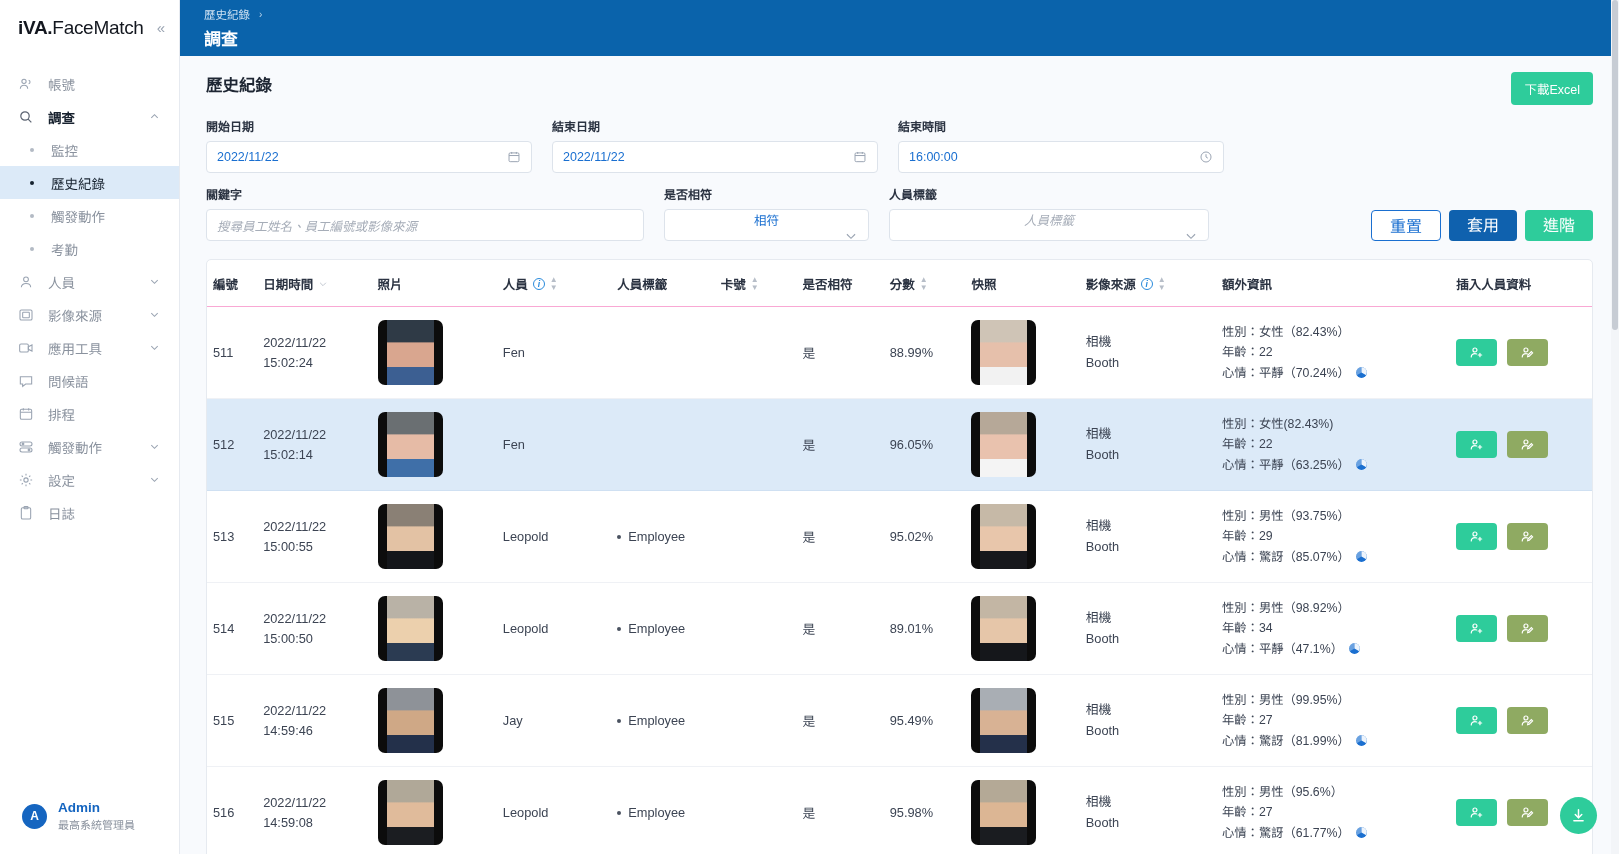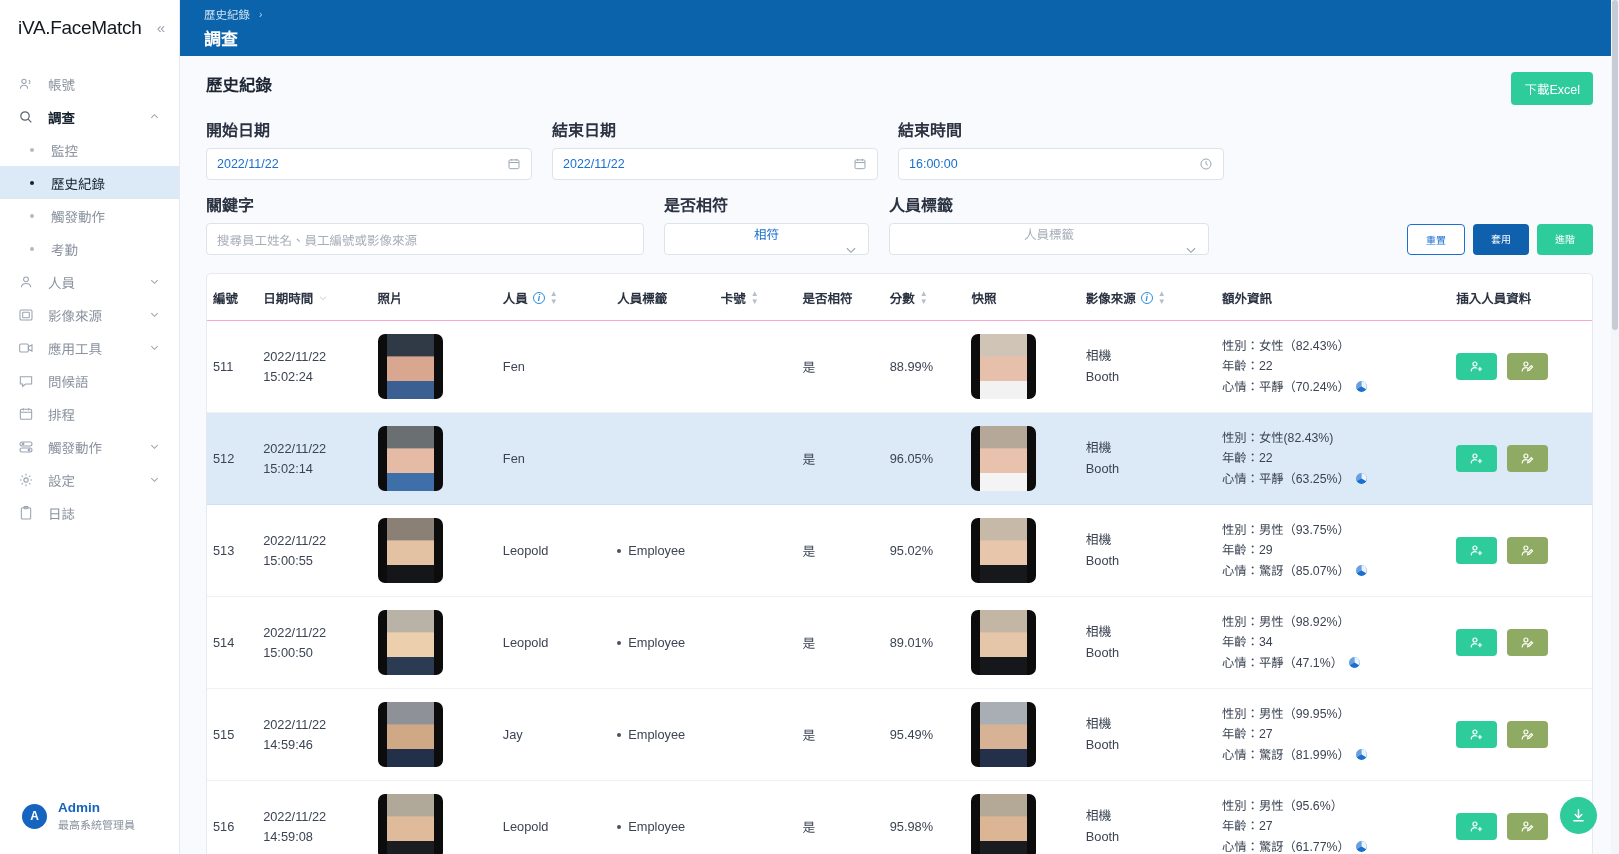--- a/index.html
+++ b/index.html
@@ -21,21 +21,21 @@
     display: flex; flex-direction: column;
     position: relative;
   }
   .brand-row {
     height: 55px; display: flex; align-items: center;
     padding: 0 14px 0 18px; gap: 6px;
   }
   .brand {
     font-size: 19px; letter-spacing: -0.3px; color: #13171f; white-space: nowrap;
   }
-  .brand b { font-weight: normal; }
+  .brand b { font-weight: bold; }
   .brand span.light { font-weight: normal; }
   .collapse-btn {
     margin-left: auto; color: #9aa4b2; font-size: 15px; cursor: pointer;
     line-height: 1; user-select: none;
   }
   .nav { margin-top: 12px; flex: 1 1 auto; overflow: hidden; }
   .nav-item {
     display: flex; align-items: center; height: 33px;
     padding-left: 18px; gap: 14px; cursor: pointer;
     font-size: 13.5px; color: #8a929e; position: relative;
@@ -100,36 +100,36 @@
   .filters { padding: 12px 26px 0 26px; }
   .frow { display: flex; gap: 20px; }
   .fgroup { display: flex; flex-direction: column; }
   .fgroup.w1 { width: 326px; }
   .fgroup.w2 { width: 326px; }
   .fgroup.w3 { width: 326px; }
   .fgroup.w4 { width: 326px; }
   .fgroup.kw  { width: 438px; }
   .fgroup.mt  { width: 205px; }
   .fgroup.tag { width: 320px; }
-  .flabel { font-size: 16px; color: #2b3342; font-weight: bold; margin-bottom: 7px; }
+  .flabel { font-size: 12px; color: #2b3342; font-weight: bold; margin-bottom: 7px; }
   .finput {
     height: 32px; background: #fff; border: 1px solid #dde3eb; border-radius: 4px;
     display: flex; align-items: center; padding: 0 10px; font-size: 12.5px;
     color: #1a6fd0; position: relative; cursor: text;
   }
   .finput .tail { margin-left: auto; color: #9aa4b2; display: flex; align-items: center; }
   .finput .tail svg { width: 14px; height: 14px; display: block; }
-  .finput.placeholder { color: #a6adb8; }
+  .finput.placeholder { color: #a6adb8; font-style: italic; }
   .finput.select { color: #1a6fd0; cursor: pointer; flex-direction: column; }
   .finput.select.placeholder { color: #a6adb8; }
 
   .frow2 { display: flex; gap: 20px; margin-top: 12px; align-items: flex-end; }
   .actions { margin-left: auto; display: flex; gap: 8px; align-items: center; padding-bottom: 0; }
   .btn {
-    height: 31px; border-radius: 4px; font-size: 10px; padding: 0 18px;
+    height: 31px; border-radius: 4px; font-size: 16px; padding: 0 18px;
     cursor: pointer; border: 0; font-family: inherit; line-height: 31px; text-align: right;
   }
   .btn-reset { background: #fff; color: #1a6fd0; border: 1px solid #1a6fd0; }
   .btn-apply { background: #0f61ae; color: #fff; }
   .btn-adv   { background: #2ecc9b; color: #fff; }
 
   
   .tablecard {
     margin: 18px 26px 0 26px;
     background: #fff; border: 1px solid #e6eaf0; border-radius: 5px;

